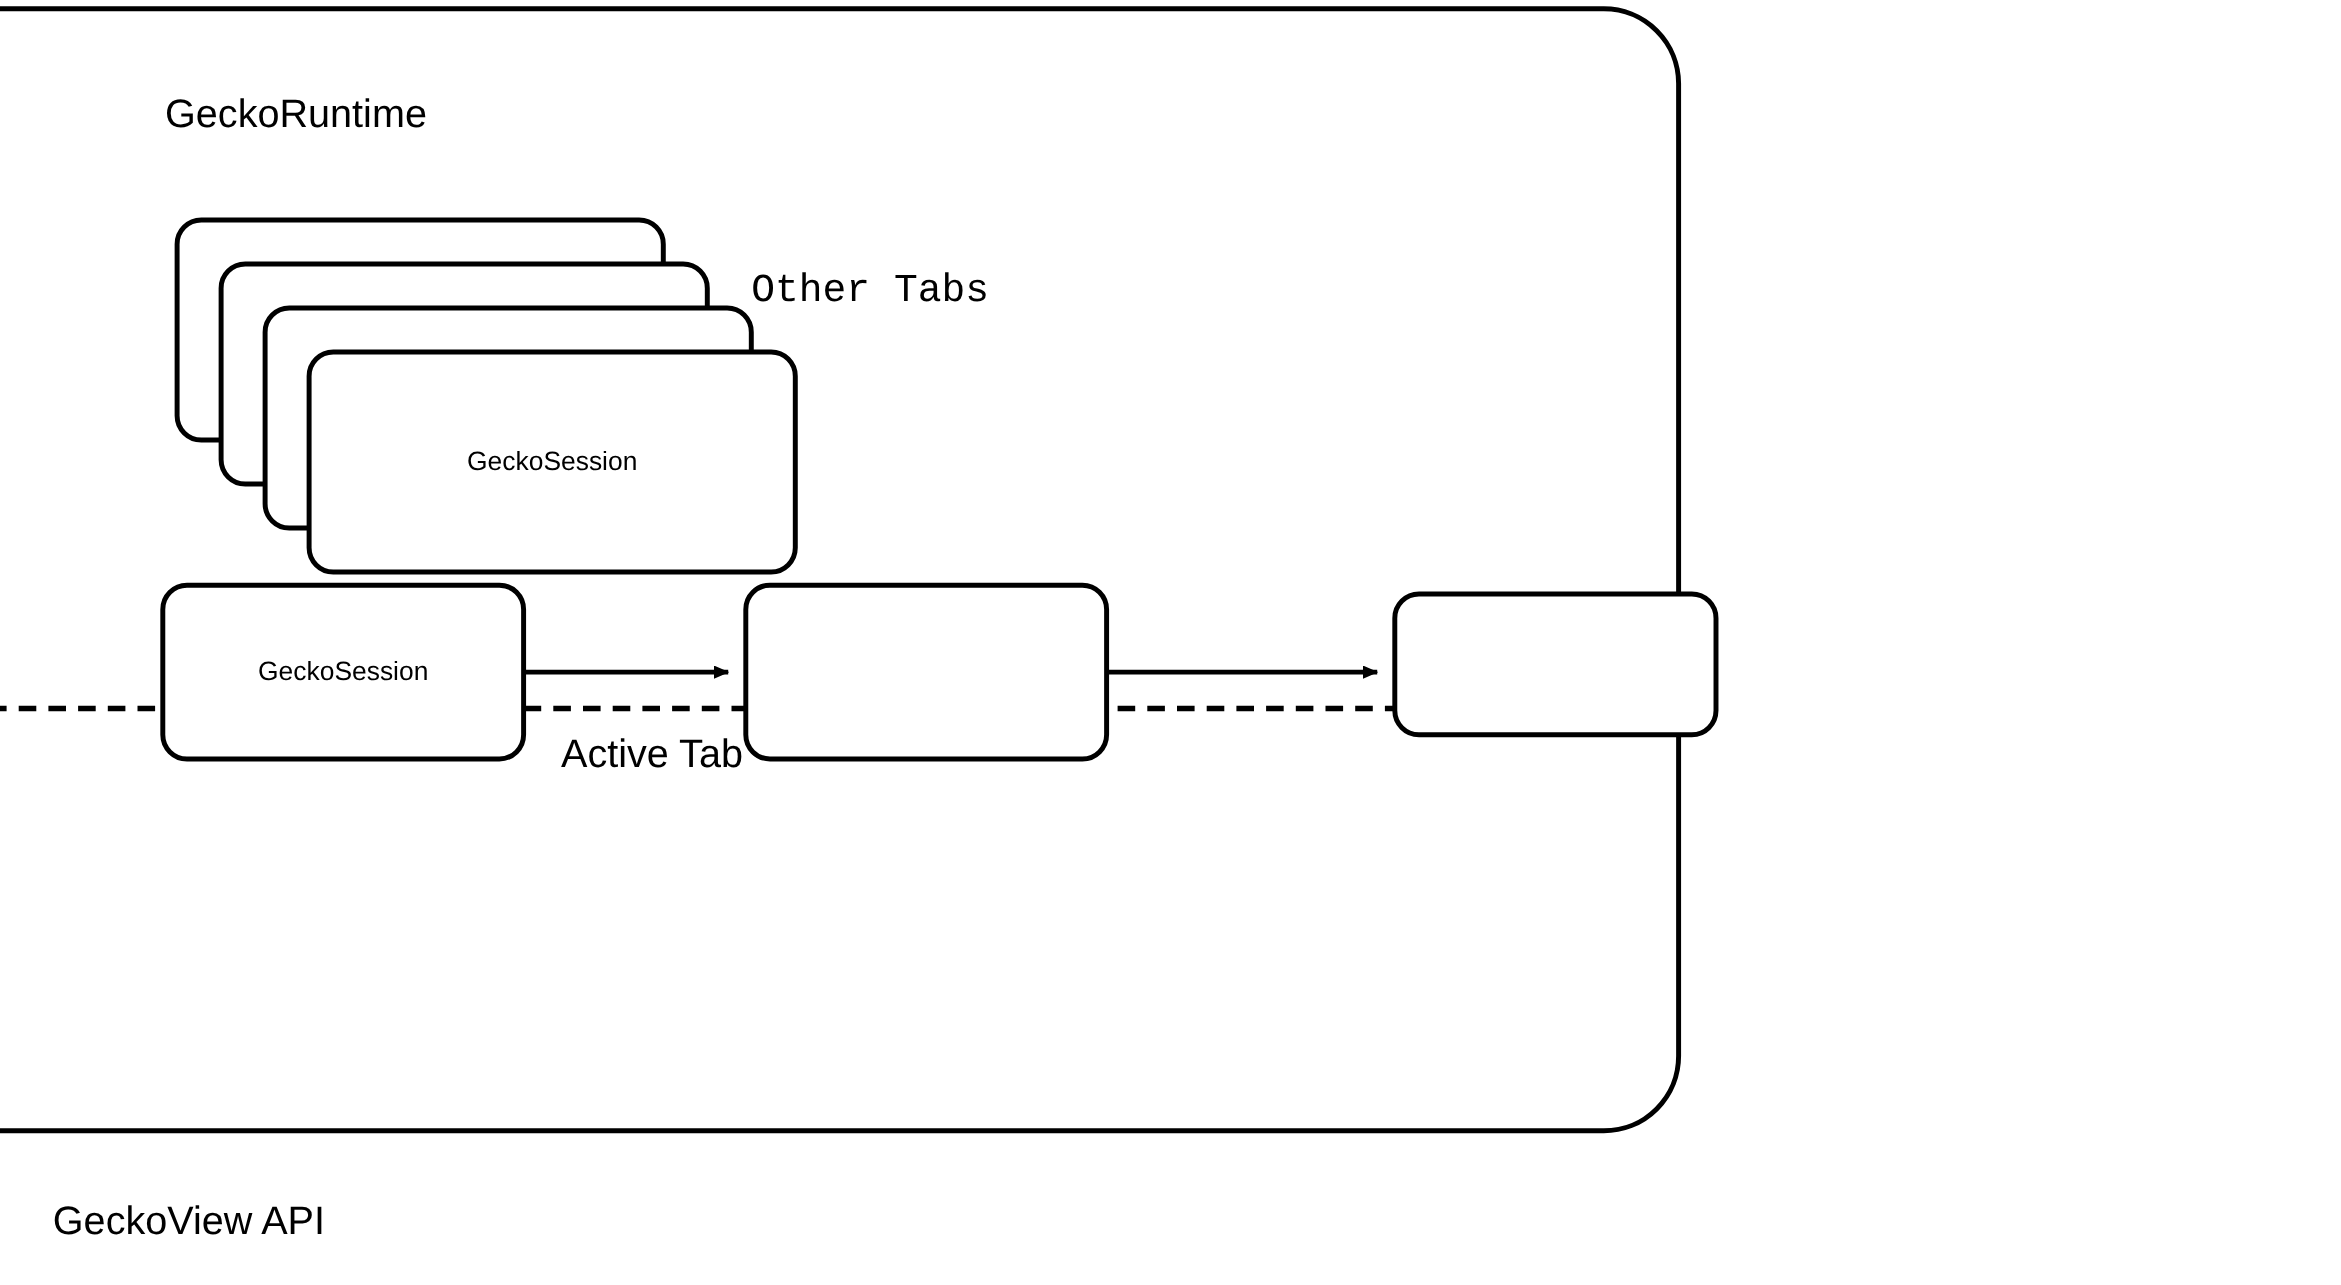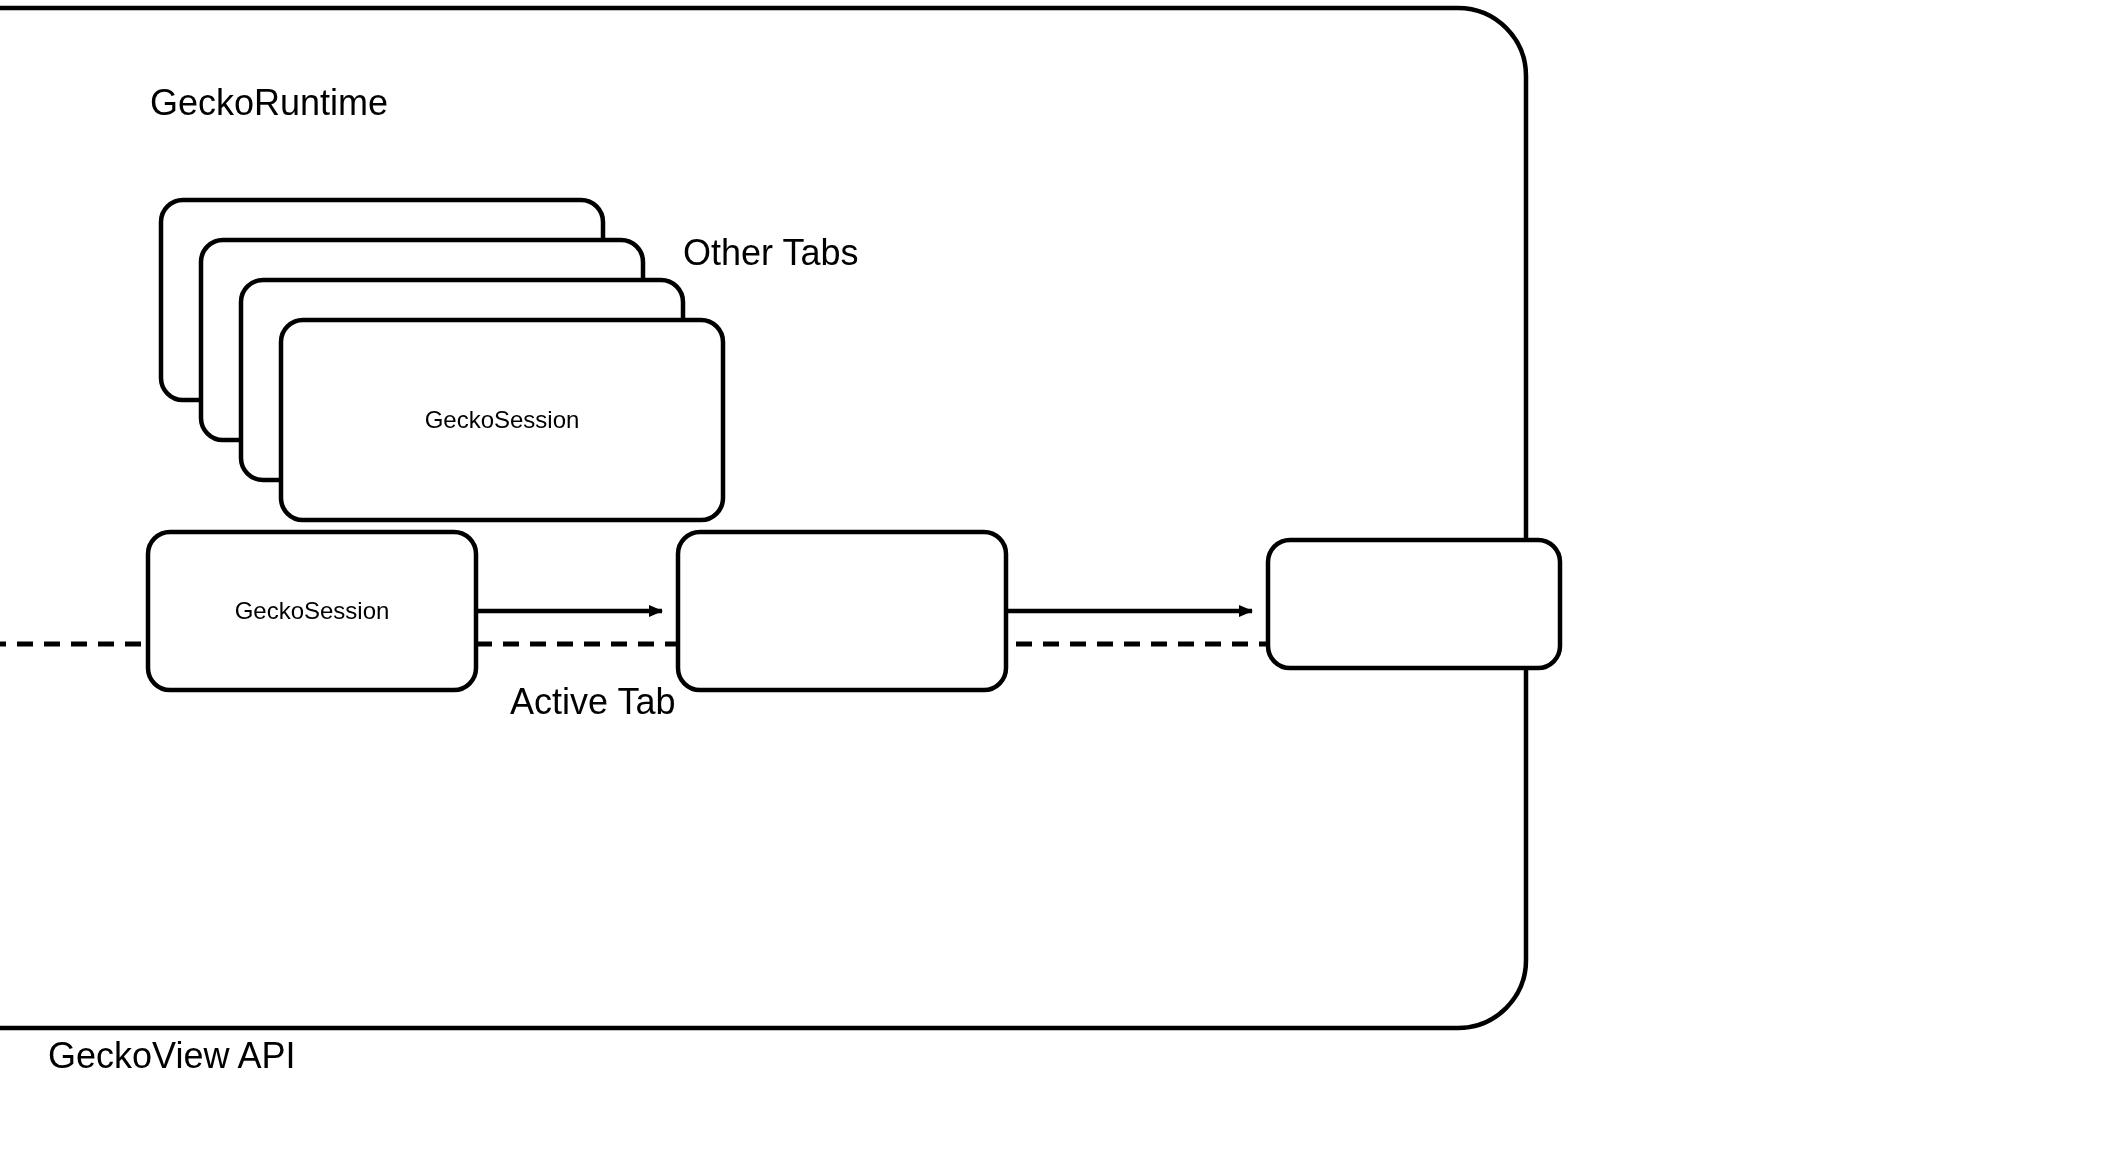--- a/index.html
+++ b/index.html
@@ -78,23 +78,23 @@
     <rect x="1268" y="540" width="292" height="128" rx="22" ry="22" fill="#ffffff" stroke="#000000" stroke-width="4.5"></rect>
 
     <line x1="476" y1="611" x2="662" y2="611" stroke="#000000" stroke-width="4.5" marker-end="url(#arrowhead)"></line>
     <line x1="1006" y1="611" x2="1252" y2="611" stroke="#000000" stroke-width="4.5" marker-end="url(#arrowhead)"></line>
   </svg>
 
   <div class="free-label" style="left:150px; top:82px;">GeckoRuntime</div>
 
   <div class="node-label" style="left:281px; top:320px; width:442px; height:200px;">GeckoSession</div>
 
-  <div class="free-label" style="left:683px; top:232px;">Other Tabs</div>
+  <div class="free-label" style="left:683px; top:244px;font-family:Liberation Mono, monospace;">Other Tabs</div>
 
   <div class="node-label" style="left:148px; top:532px; width:328px; height:158px;">GeckoSession</div>
 
 
 
-  <div class="free-label" style="left:510px; top:681px;">Active Tab</div>
+  <div class="free-label" style="left:510px; top:664px;">Active Tab</div>
 
-  <div class="free-label" style="left:48px; top:1035px;">GeckoView API</div>
+  <div class="free-label" style="left:48px; top:1089px;">GeckoView API</div>
 
 </div>
 
 </body></html>

